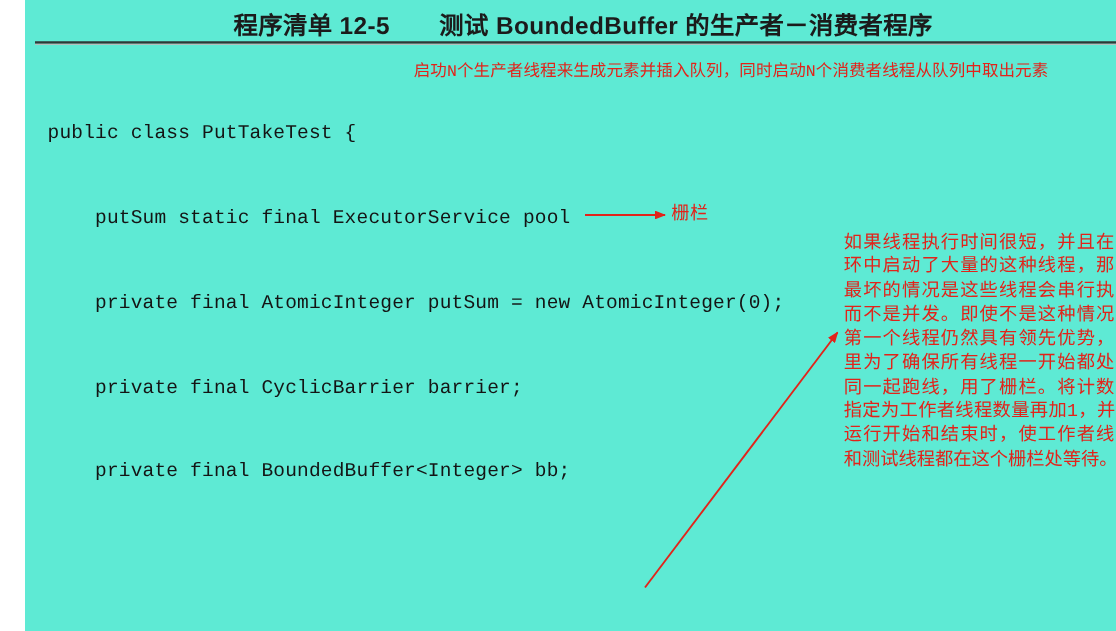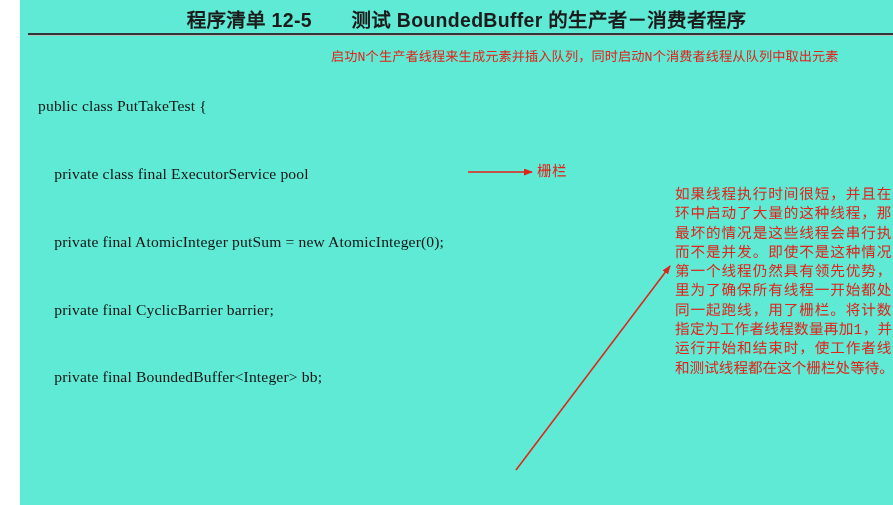--- a/index.html
+++ b/index.html
@@ -62,21 +62,20 @@
     font-family: "Liberation Mono", "DejaVu Sans Mono", monospace;
     font-size: 15.6px;
     line-height: 22.6px;
     color: #141414;
     white-space: pre;
     letter-spacing: 0.15px;
   }
   .code-line {
     height: 22.6px;
     white-space: pre;
-    font-family: Liberation Serif, serif;
   }
 
   
   .annot {
     position: absolute;
     color: #e2231a;
     font-family: Liberation Mono, monospace;
   }
 
   #annot-top {
@@ -122,21 +121,21 @@
 
 <div id="page">
 
   <div class="title-bar">
     <span class="title-text">程序清单 12-5　　测试 BoundedBuffer 的生产者－消费者程序</span>
   </div>
   <div class="title-rule"></div>
 
   <div class="code-block">
     <div class="code-line">public class PutTakeTest {</div>
-    <div class="code-line">    private class final ExecutorService pool</div>
+    <div class="code-line">    putSum static final ExecutorService pool</div>
     <div class="code-line">    private final AtomicInteger putSum = new AtomicInteger(0);</div>
     <div class="code-line">    private final CyclicBarrier barrier;</div>
     <div class="code-line">    private final BoundedBuffer&lt;Integer&gt; bb;</div>
     
     
     
     
     
     
     

